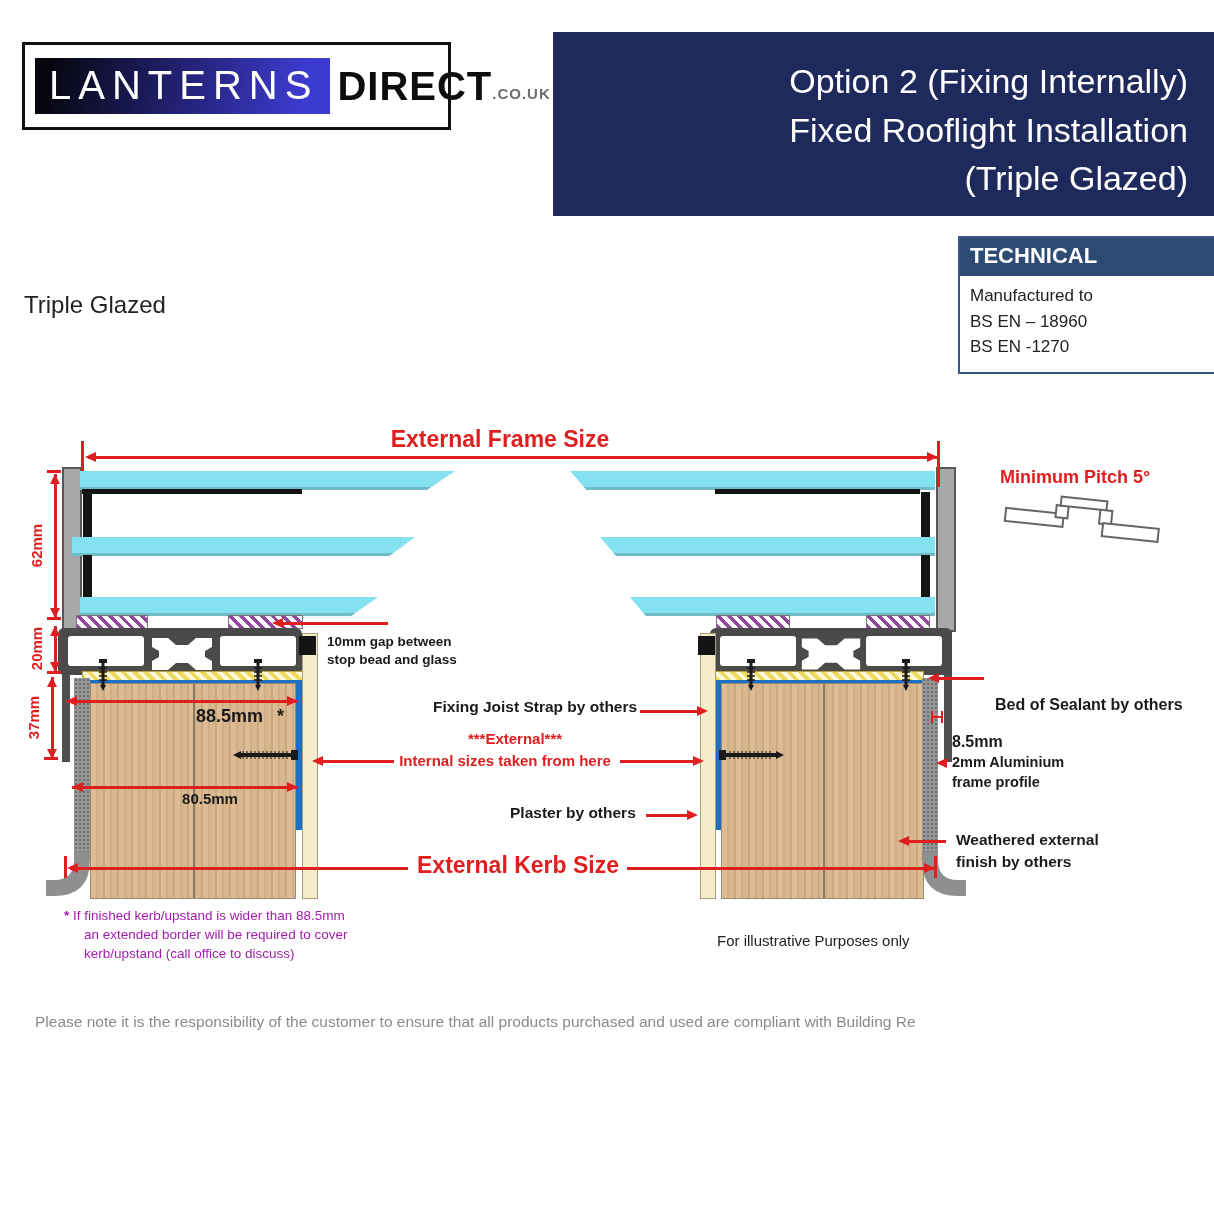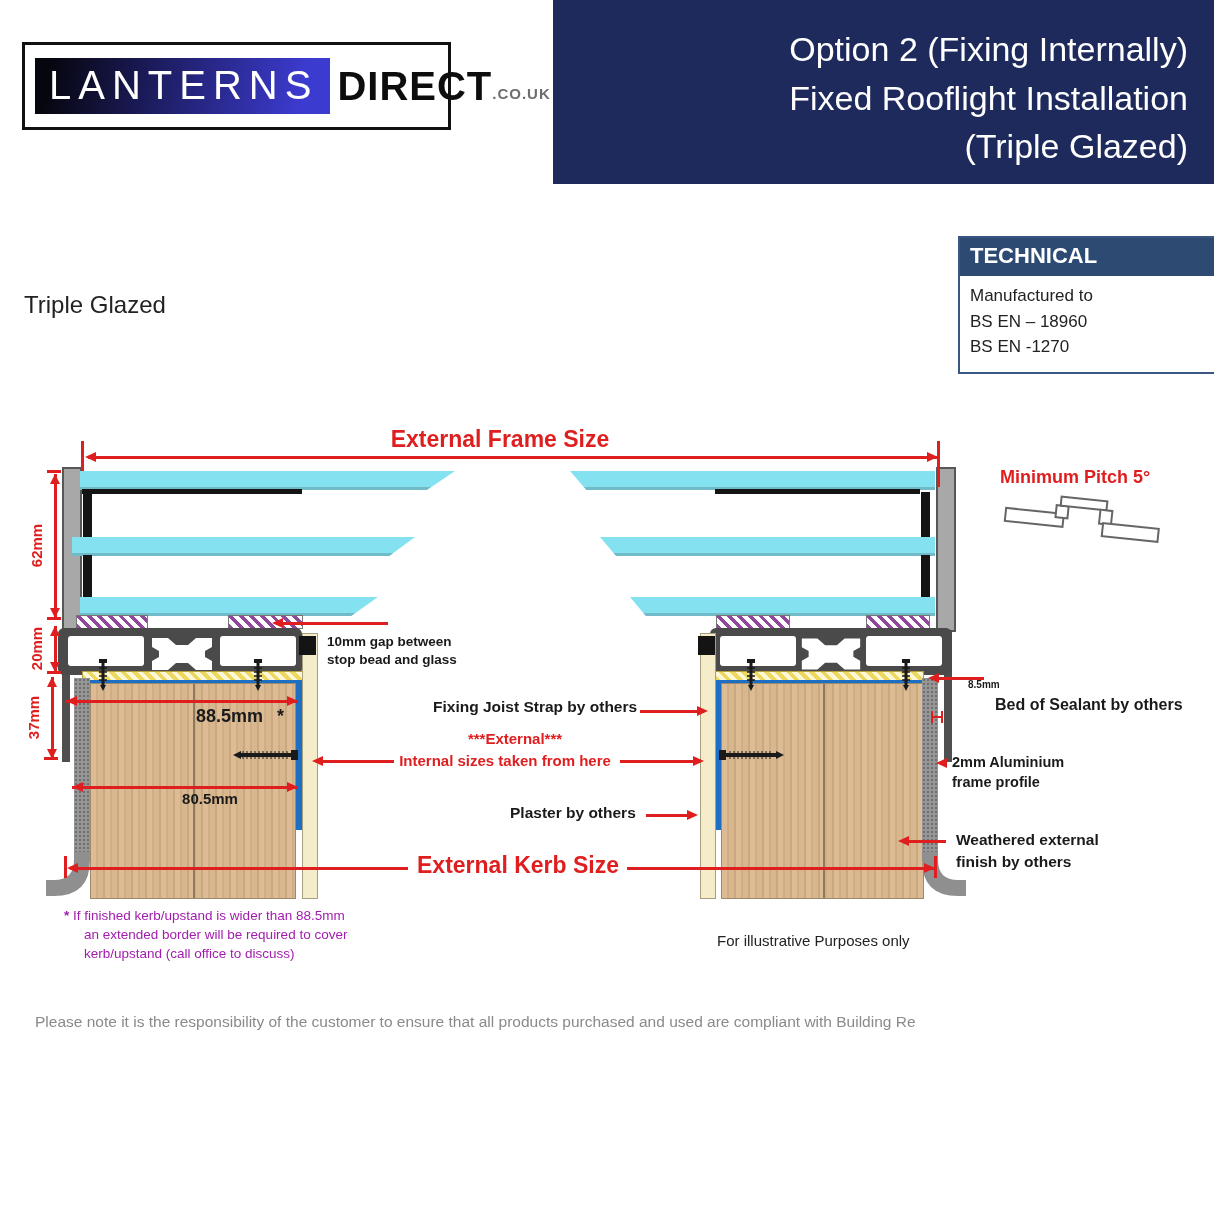--- a/index.html
+++ b/index.html
@@ -29,21 +29,21 @@
   .aU{width:0;height:0;border:5px solid transparent;border-top:0;border-bottom:10px solid var(--red);}
   .aD{width:0;height:0;border:5px solid transparent;border-bottom:0;border-top:10px solid var(--red);}
   .rlbl{color:var(--red);font-weight:bold;}
   .blbl{color:#1a1a1a;font-weight:bold;}
   .rot{transform:rotate(-90deg);}
   
   .logo-box{display:flex;align-items:center;border:3px solid #111;background:#fff;padding:0 10px;box-sizing:border-box;}
   .logo-blue{background:linear-gradient(100deg,#06060e 5%,#3c3bd0 90%);color:#fff;font-size:40px;
              letter-spacing:7px;padding:7px 12px 9px 14px;line-height:1;}
   .banner{background:var(--navy);color:#fff;text-align:right;box-sizing:border-box;
-          padding:25px 26px 0 0;font-size:34px;line-height:1.43;}
+          padding:25px 26px 0 0;font-size:34px;line-height:1.43;margin-top:32px;}
   .tech{border:2px solid #3a5684;box-sizing:border-box;background:#fff;}
   .tech-h{background:#2d4a73;color:#fff;font-weight:bold;font-size:22px;padding:5px 10px 7px;}
   .tech-b{padding:7px 10px 12px;font-size:17px;line-height:1.5;color:#222;}
 </style>
 </head>
 <body>
 
 <div class="page">
 
   <div class="abs logo-box" style="left:22px;top:42px;width:429px;height:88px;">
@@ -248,21 +248,21 @@
   <div class="abs hl" style="left:646px;top:814px;width:48px;"></div>
   <div class="abs aR" style="left:687px;top:810px;"></div>
 
   <div class="abs hl" style="left:932px;top:677px;width:52px;"></div>
   <div class="abs aL" style="left:928px;top:673px;"></div>
   <div class="abs blbl" style="left:995px;top:696px;font-size:16px;">Bed of Sealant by others</div>
 
   <div class="abs tick" style="left:931px;top:711px;width:2px;height:12px;"></div>
   <div class="abs tick" style="left:941px;top:711px;width:2px;height:12px;"></div>
   <div class="abs" style="left:931px;top:716px;width:12px;height:2px;background:var(--red);"></div>
-  <div class="abs blbl" style="left:952px;top:679px;font-size:10px;margin-left:16px;">8.5mm</div>
+  <div class="abs blbl" style="left:952px;top:733px;font-size:16px;">8.5mm</div>
 
   <div class="abs aL" style="left:936px;top:758px;"></div>
   <div class="abs blbl" style="left:952px;top:753px;font-size:14.5px;line-height:1.35;">
     <div>2mm Aluminium</div>
     <div>frame profile</div>
   </div>
 
   <div class="abs hl" style="left:902px;top:840px;width:44px;"></div>
   <div class="abs aL" style="left:898px;top:836px;"></div>
   <div class="abs blbl" style="left:956px;top:829px;font-size:15.5px;line-height:1.45;">

